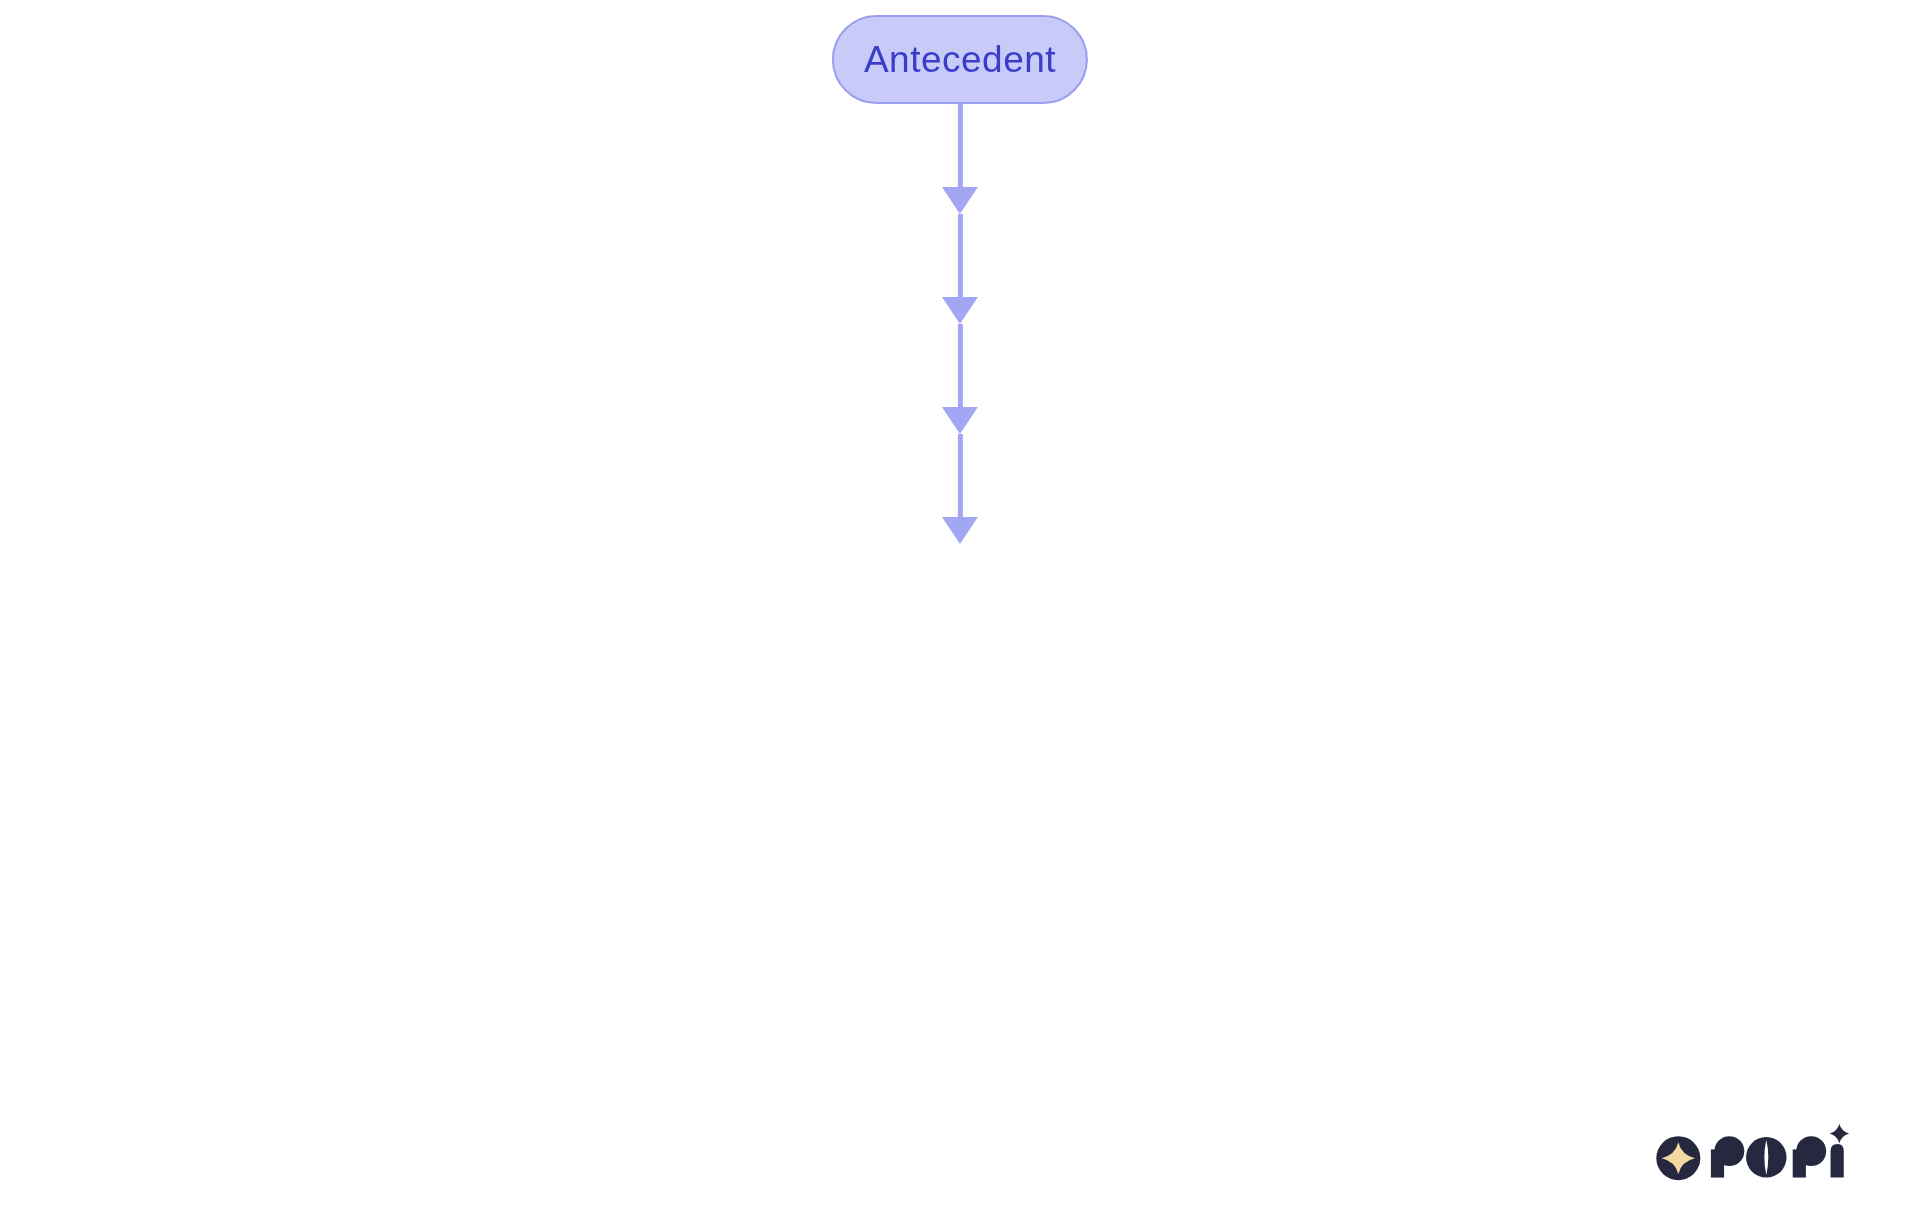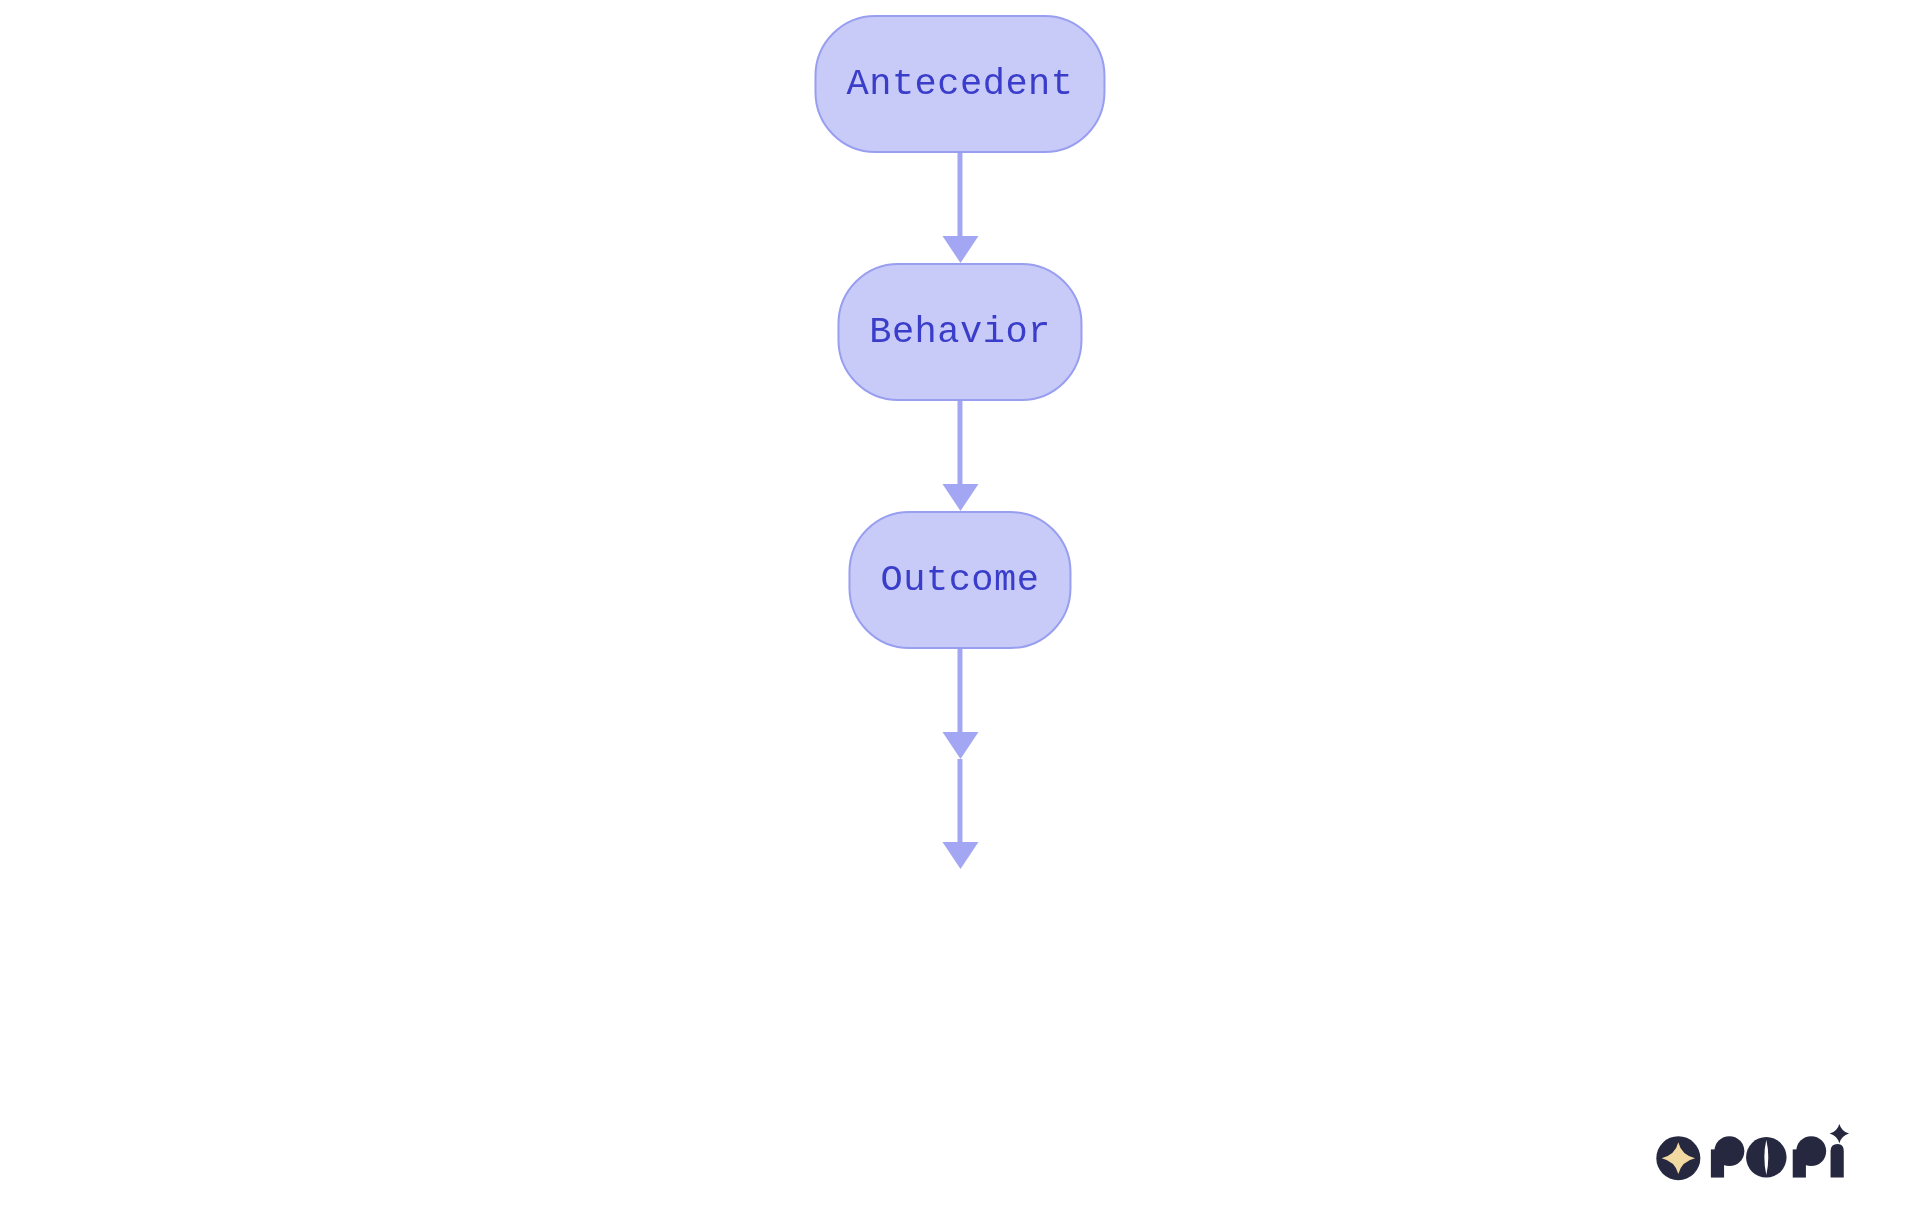--- a/index.html
+++ b/index.html
@@ -8,26 +8,26 @@
     background:var(--background,#ffffff);
     font-family:"Liberation Sans",sans-serif;
     position:relative;overflow:hidden;
   }
   .flow{
     position:absolute;top:15px;left:50%;transform:translateX(-50%);
     display:flex;flex-direction:column;align-items:center;
   }
   .node{
     box-sizing:border-box;
-    height:138px;min-width:212px;
+    height:89px;min-width:212px;
     padding:0 30px;
     border-radius:61px;
     background:var(--node-fill,#c8cbf8);
     border:2px solid var(--node-border,#989ef0);
-    display:flex;align-items:center;justify-content:flex-end;font-family:Liberation Mono, monospace;
+    display:flex;align-items:center;justify-content:flex-end;
   }
   .node .label{
     font-size:37px;
     color:var(--node-text,#3a3dc9);
     white-space:nowrap;
     letter-spacing:0.5px;
   }
   .arrow{
     height:110px;
     display:flex;flex-direction:column;align-items:center;
@@ -60,32 +60,26 @@
 
   <div class="node">
     <span class="label">Antecedent</span>
   </div>
 
   <div class="arrow">
     <div class="shaft"></div>
     <div class="head"></div>
   </div>
 
-  <div class="node">
-    <span class="label">Behavior</span>
-  </div>
 
   <div class="arrow">
     <div class="shaft"></div>
     <div class="head"></div>
   </div>
 
-  <div class="node">
-    <span class="label">Outcome</span>
-  </div>
 
   <div class="arrow">
     <div class="shaft"></div>
     <div class="head"></div>
   </div>
 
 
   <div class="arrow">
     <div class="shaft"></div>
     <div class="head"></div>

